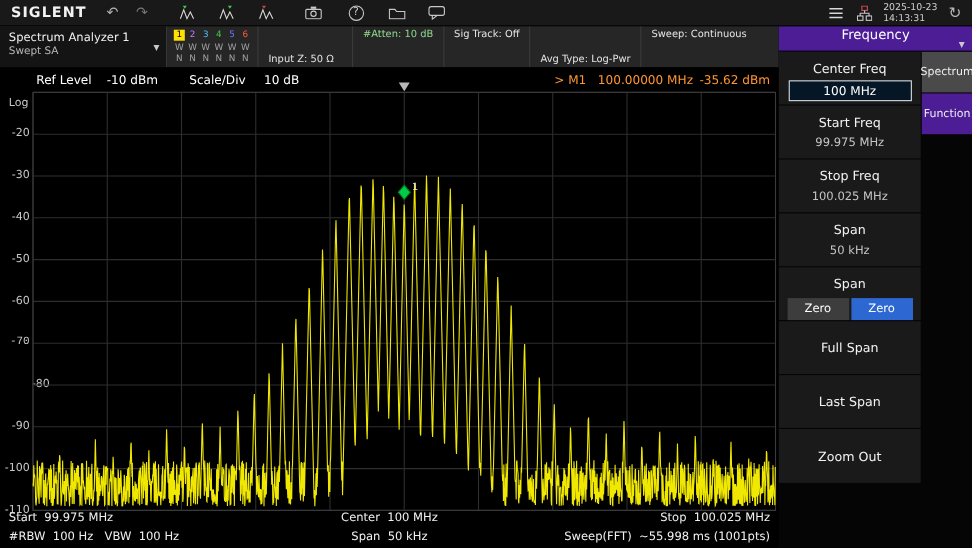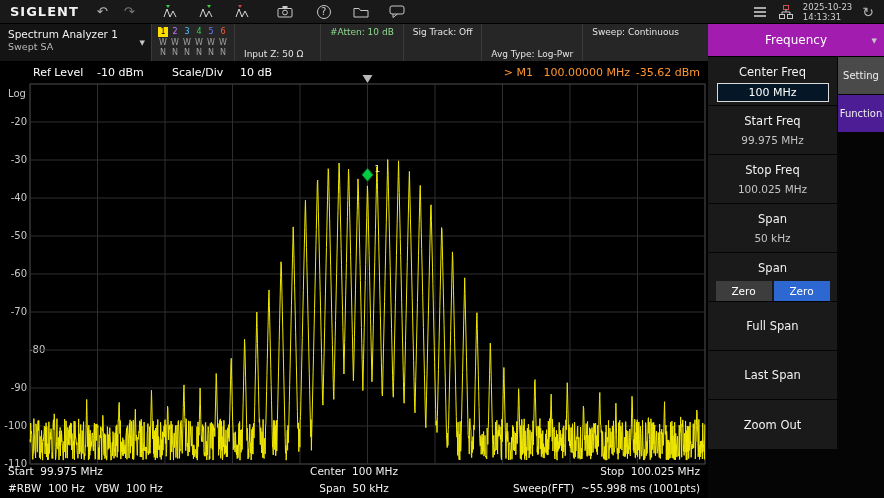--- a/index.html
+++ b/index.html
@@ -35,21 +35,21 @@
   .ytick{position:absolute;left:0;width:27px;text-align:right;font-size:10px;color:#c8c8c8}
   #plot-svg{position:absolute;left:30px;top:22px;overflow:visible}
   .xrow{position:absolute;left:0;width:708px;height:16px;font-size:10.5px;color:#f0f0f0}
   .xrow .l{position:absolute;left:8px;white-space:pre}
   .xrow .c{position:absolute;left:0;width:708px;text-align:center;white-space:pre}
   .xrow .r{position:absolute;right:8px;white-space:pre}
   .xrow .l2{position:absolute;left:95px;white-space:pre}
 
   
   .panel{position:absolute;left:708px;top:24px;width:176px;height:474px;background:#050505}
-  .panel-header{height:33px;background:#a21caf;display:flex;align-items:center;justify-content:center;font-size:12px;color:#fff;position:relative;cursor:pointer;border-bottom:1px solid #000}
+  .panel-header{height:23px;background:#4c1d95;display:flex;align-items:flex-start;justify-content:center;font-size:12px;color:#fff;position:relative;cursor:pointer;border-bottom:1px solid #000}
   .panel-caret{position:absolute;right:7px;top:13px;font-size:7px;color:#c8c8c8}
   .panel-body{display:flex}
   .panel-col{width:129px;display:flex;flex-direction:column}
   .panel-btn{height:48px;background:#1a1a1a;margin-bottom:1px;display:flex;flex-direction:column;align-items:center;cursor:pointer}
   .panel-btn .lbl{font-size:11.5px;color:#f2f2f2;margin-top:8px}
   .panel-btn .val{font-size:10.5px;color:#c4c4c4;margin-top:6px}
   .panel-btn.solo{justify-content:center}
   .panel-btn.solo .lbl{margin-top:0}
   .val-box{border:1px solid #dcdcdc;background:#051627;width:112px;text-align:center;padding:2px 0;margin-top:4px;font-size:11px;color:#fff}
   .toggle-row{display:flex;gap:2px;margin-top:6px}
@@ -187,21 +187,21 @@
       <span class="mk" style="right: 8px; color: rgb(255, 150, 49);">-35.62 dBm</span>
     </div>
 
     <div class="log-label">Log</div>
     <div id="yticks">
         <div class="ytick" style="top: 54px;">-20</div>
         <div class="ytick" style="top: 92px;">-30</div>
         <div class="ytick" style="top: 130px;">-40</div>
         <div class="ytick" style="top: 168px;">-50</div>
         <div class="ytick" style="top: 206px;">-60</div>
-        <div class="ytick" style="top: 244px;">-70</div>
+        <div class="ytick" style="top: 244px; font-family: Liberation Mono, monospace;">-70</div>
         <div class="ytick" style="top: 282px; padding-left: 29px;">-80</div>
         <div class="ytick" style="top: 320px;">-90</div>
         <div class="ytick" style="top: 358px;">-100</div>
         <div class="ytick" style="top: 396px;">-110</div>
       </div>
 
     <svg id="plot-svg" width="675" height="380">
         <g stroke="#2e2e2e">
           <line x1="0" y1="0" x2="0" y2="380"></line>
           <line x1="0" y1="0" x2="675" y2="0"></line>
@@ -280,19 +280,19 @@
           <span class="lbl">Full Span</span>
         </div>
         <div class="panel-btn solo">
           <span class="lbl">Last Span</span>
         </div>
         <div class="panel-btn solo" style="height:49px">
           <span class="lbl">Zoom Out</span>
         </div>
       </div>
       <div class="rail">
-        <div class="rail-tab active">Setting</div>
+        <div class="rail-tab active">Spectrum</div>
         <div class="rail-tab">Function</div>
       </div>
     </div>
   </div>
 
 </div>
 
 </body></html>

